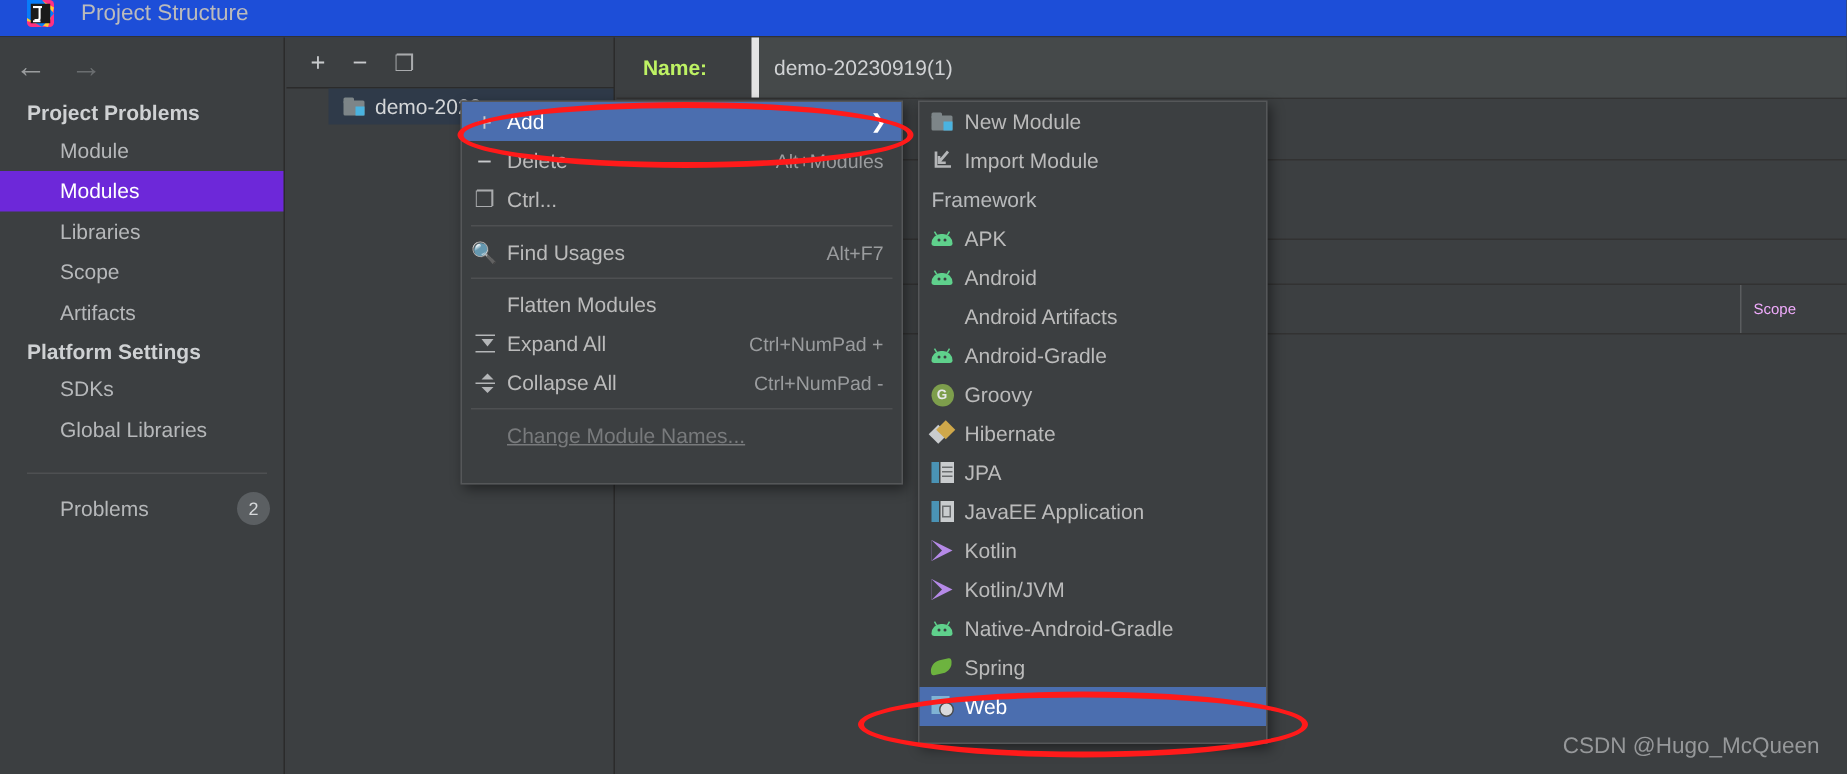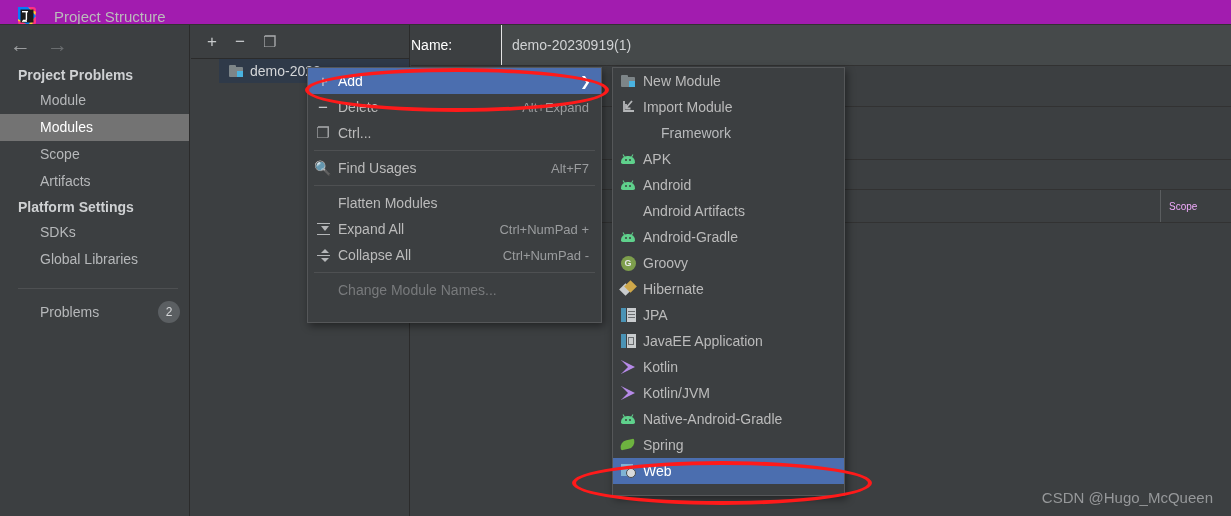--- a/index.html
+++ b/index.html
@@ -5,37 +5,37 @@
   html,body{margin:0;padding:0;background:#3c3f41;}
   body{
     width:1231px;height:516px;overflow:hidden;position:relative;
     font-family:"Liberation Sans","DejaVu Sans",sans-serif;
     font-size:14px;color:#bbbbbb;
     -webkit-font-smoothing:antialiased;
   }
   
   #titlebar{
     position:absolute;left:0;top:0;width:1231px;height:25px;
-    background:#a21caf;display:flex;align-items:flex-end;
+    background:#1d4ed8;display:flex;align-items:flex-start;
   }
   #titlebar .ij-logo{margin-left:18px;width:18px;height:18px;position:relative;}
   #titlebar .tb-title{margin-left:18px;font-size:15px;color:#bbbbbb;}
   #titlebar .hr{position:absolute;left:0;bottom:0;width:1231px;height:1px;background:#323232;}
 
   
   #sidebar{
     position:absolute;left:0;top:25px;width:190px;height:491px;
     background:#3c3f41;
   }
   #sidebar .nav-arrows{height:38px;display:flex;align-items:center;padding-left:10px;gap:16px;}
   #sidebar .arrow{font-size:21px;line-height:21px;color:#9a9c9e;}
   #sidebar .arrow.fwd{color:#6a6d6f;}
   .sb-group{font-weight:bold;color:#cfd1d3;padding:4px 0 4px 18px;font-size:14px;}
   .sb-item{padding:4px 0 4px 40px;font-size:14px;color:#b6b8ba;line-height:19px;}
-  .sb-item.selected{background:#737373;color:#ffffff;}
+  .sb-item.selected{background:#6d28d9;color:#ffffff;}
   .sb-sep{height:1px;background:#4e5052;margin:15px 12px 8px 18px;}
   .sb-problems{display:flex;align-items:center;padding:4px 0 4px 40px;}
   .sb-problems .lbl{flex:1;color:#b6b8ba;}
   .badge{
     width:22px;height:22px;border-radius:11px;background:#5b5f62;color:#d6d8da;
     display:flex;align-items:center;justify-content:center;font-size:12px;margin-right:10px;
   }
   #sidebar .edge{position:absolute;right:0;top:0;width:1px;height:491px;background:#2b2b2b;}
 
   
@@ -46,24 +46,24 @@
   #treepanel .tp-tb-line{height:1px;background:#2b2b2b;}
   .tree-row{
     height:24px;display:flex;align-items:center;padding-left:10px;gap:6px;
     background:#2f3a49;color:#d4d6d8;font-size:14px;margin-left:28px;
   }
   #treepanel .edge{position:absolute;right:0;top:0;width:1px;height:491px;background:#2b2b2b;}
 
   
   #detail{position:absolute;left:411px;top:25px;width:820px;height:491px;background:#3c3f41;}
   .name-row{height:40px;display:flex;align-items:center;}
-  .name-label{width:78px;text-align:left;padding-right:12px;color:#ffffff;font-size:14px;}
+  .name-label{width:78px;text-align:center;padding-right:12px;color:#bef264;font-size:14px;font-weight:bold;}
   .name-input{
     flex:1;height:40px;line-height:40px;background:#45494a;color:#d0d2d4;
-    border-left:1px solid #e5e5e5;padding-left:10px;font-size:14px;box-sizing:border-box;
+    border-left:5px solid #e5e5e5;padding-left:10px;font-size:14px;box-sizing:border-box;
   }
   .hr-line{height:1px;background:#323232;}
   .row-block{height:40px;}
   .combo-row{height:52px;display:flex;align-items:center;}
   .combo{
     width:0px;height:32px;background:#45494a;border:1px solid #5a5d5f;box-sizing:border-box;
   }
   .combo-arrow{
     width:46px;height:32px;background:#3f4345;border:1px solid #5a5d5f;border-left:none;
     box-sizing:border-box;display:flex;align-items:center;justify-content:center;
@@ -85,27 +85,27 @@
   .menu{
     position:absolute;background:#3c3f41;border:1px solid #555759;
     box-sizing:border-box;box-shadow:2px 3px 8px rgba(0,0,0,.45);
   }
   #menu1{left:307px;top:67px;width:295px;height:256px;}
   #menu2{left:612px;top:67px;width:233px;height:429px;}
   .mi{
     height:26px;display:flex;align-items:center;color:#bbbbbb;font-size:14px;position:relative;
   }
   .mi.selected{background:#4b6eaf;color:#ffffff;}
-  .mi.disabled{color:#787a7c;}
+  .mi.disabled{color:#787a7c;text-decoration:underline;}
   .mi .mi-ico{width:30px;display:flex;align-items:center;justify-content:center;flex:0 0 30px;}
   .mi .mi-label{flex:1;}
   .mi .mi-key{color:#9a9c9e;padding-right:12px;font-size:13px;}
   .mi .chev{padding-right:10px;font-size:13px;color:#ffffff;}
   .menu-sep{height:1px;background:#4e5052;margin:4px 6px;}
-  .mi-header{height:26px;display:flex;align-items:center;padding-left:8px;color:#b8babc;font-size:14px;margin-left:40px;}
+  .mi-header{height:26px;display:flex;align-items:center;padding-left:8px;color:#b8babc;font-size:14px;}
 
   
   .ico-plus,.ico-minus{font-size:17px;line-height:17px;color:#c8cacc;}
   .ico-copy{font-size:15px;color:#a9abad;}
   .ico-search{font-size:14px;color:#c0c2c4;font-weight:bold;}
   .folder-ico{width:15px;height:13px;position:relative;display:inline-block;}
   .folder-ico .f1{position:absolute;left:0;top:2px;width:14px;height:10px;background:#7d8588;border-radius:1px;}
   .folder-ico .f2{position:absolute;left:0;top:0px;width:7px;height:4px;background:#7d8588;border-radius:1px;}
   .folder-ico .f3{position:absolute;left:8px;top:6px;width:6px;height:6px;background:#4ab3e0;}
   .andy{width:16px;height:11px;position:relative;display:inline-block;}
@@ -170,20 +170,21 @@
 
 <div id="sidebar">
   <div class="nav-arrows">
     <span class="arrow back">←</span>
     <span class="arrow fwd">→</span>
   </div>
 
   <div class="sb-group">Project Problems</div>
   <div class="sb-item">Module</div>
   <div class="sb-item selected">Modules</div>
+  <div class="sb-item">Libraries</div>
   <div class="sb-item">Scope</div>
   <div class="sb-item">Artifacts</div>
 
   <div class="sb-group">Platform Settings</div>
   <div class="sb-item">SDKs</div>
   <div class="sb-item">Global Libraries</div>
 
   <div class="sb-sep"></div>
 
   <div class="sb-problems">
@@ -251,21 +252,21 @@
 
   <div class="mi selected">
     <span class="mi-ico ico-plus">+</span>
     <span class="mi-label">Add</span>
     <span class="chev">❯</span>
   </div>
 
   <div class="mi">
     <span class="mi-ico ico-minus">−</span>
     <span class="mi-label">Delete</span>
-    <span class="mi-key">Alt+Expand</span>
+    <span class="mi-key">Alt+Modules</span>
   </div>
 
   <div class="mi">
     <span class="mi-ico ico-copy">❐</span>
     <span class="mi-label">Ctrl...</span>
   </div>
 
   <div class="menu-sep"></div>
 
   <div class="mi">

